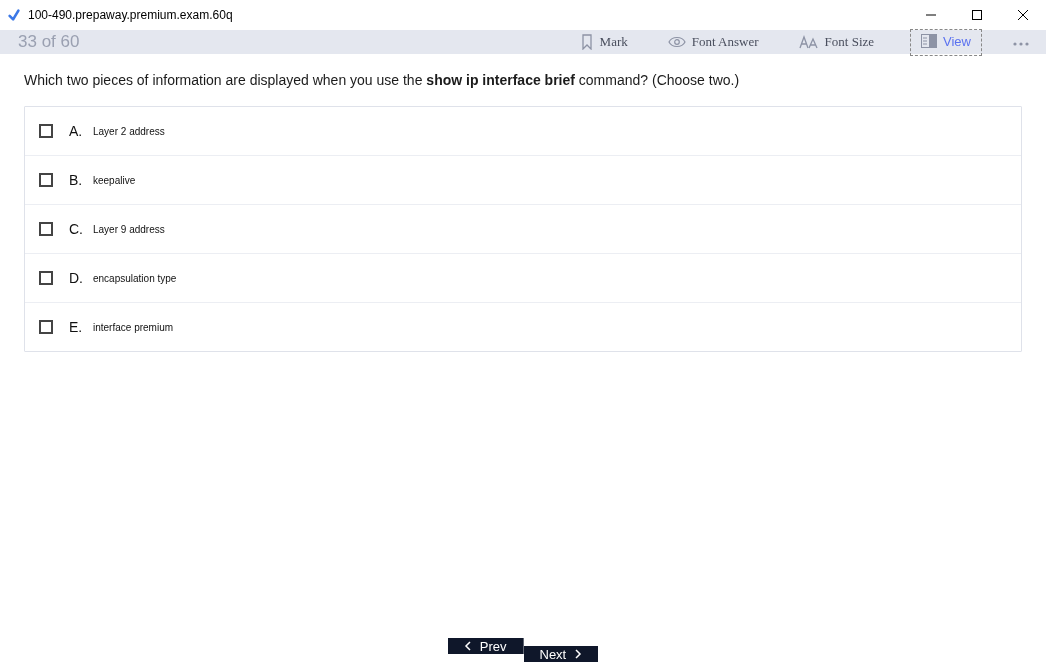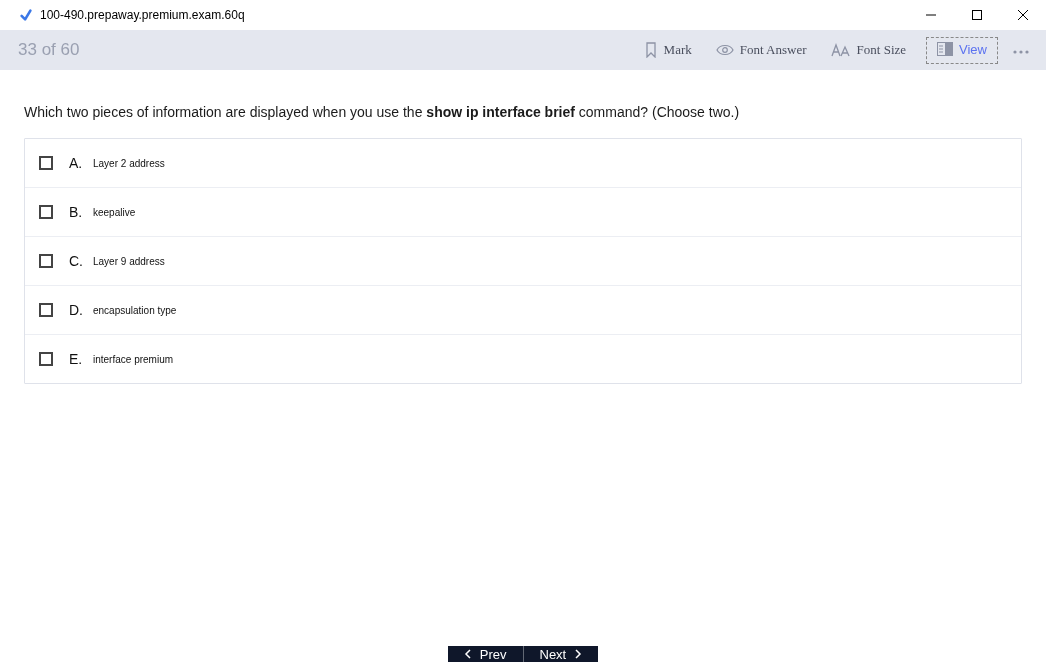--- a/index.html
+++ b/index.html
@@ -15,21 +15,21 @@
       width: 1046px;
       height: 672px;
       overflow: hidden;
       position: relative;
     }
     
     .titlebar {
       height: 30px;
       display: flex;
       align-items: center;
-      padding: 0 0 0 18px;
+      padding: 0 0 0 6px;
       background: #fff;
     }
     .titlebar-logo {
       width: 16px;
       height: 16px;
       display: flex;
       align-items: center;
       justify-content: center;
       margin-right: 6px;
     }
@@ -49,26 +49,27 @@
       align-items: center;
       justify-content: center;
       cursor: pointer;
     }
     .win-btn svg {
       width: 10px;
       height: 10px;
     }
     
     .toolbar {
-      height: 40px;
+      height: 24px;
       background: #e4e7ef;
       display: flex;
       align-items: center;
       padding: 0 16px 0 18px;
       color: #8d93a5;
+      gap: 16px;
     }
     .progress-label {
       font-size: 17px;
       color: #9aa0b1;
       flex: 0 0 auto;
     }
     .toolbar-spacer {
       flex: 1;
     }
     .toolbar-btn {
@@ -97,21 +98,21 @@
     }
     .more-btn {
       margin-left: 14px;
       display: flex;
       align-items: center;
       cursor: pointer;
       color: #8d93a5;
     }
     
     .content {
-      padding: 34px 24px;
+      padding: 18px 24px;
     }
     .question-text {
       font-size: 14px;
       color: #1b1b1b;
       margin-bottom: 18px;
     }
     .question-text .bold {
       font-weight: 700;
     }
     .options {
@@ -164,20 +165,21 @@
       height: 16px;
       padding: 0 16px;
       display: flex;
       align-items: center;
       gap: 8px;
       cursor: pointer;
       border-right: 1px solid rgba(255,255,255,0.35);
     }
     .nav-btn:last-child {
       border-right: none;
+      margin-top: 8px;
     }
   </style>
 </head>
 <body>
 
 <div class="titlebar">
   <div class="titlebar-logo">
     <svg viewBox="0 0 16 16" width="14" height="14">
       <path d="M3 9 L7 13 L13 3" stroke="#3b78e7" stroke-width="3" fill="none" stroke-linecap="round" stroke-linejoin="round"></path>
     </svg>

